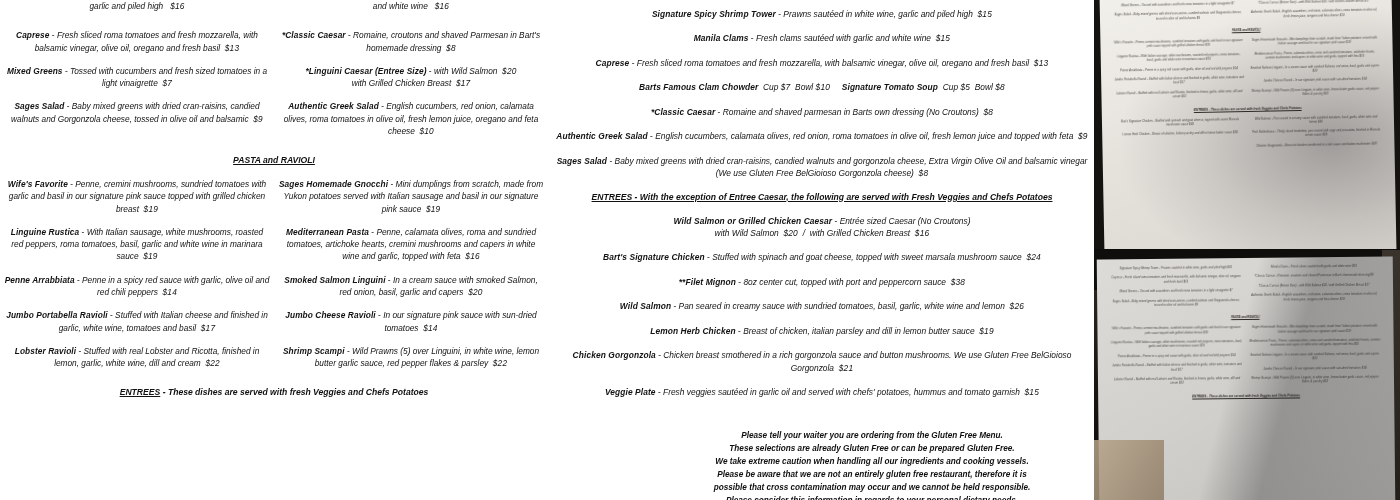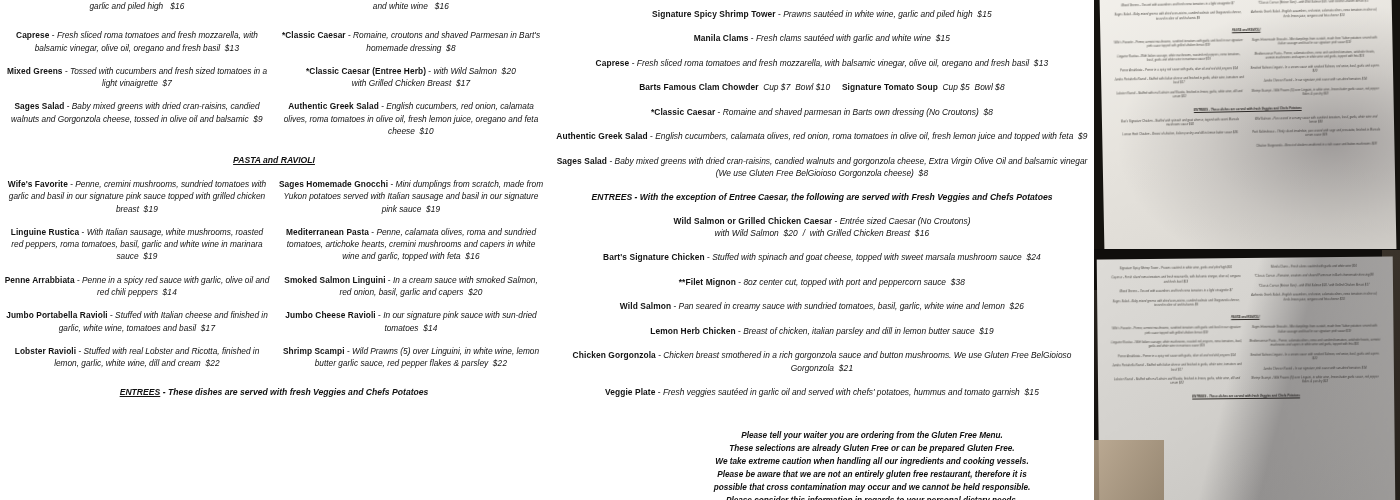--- a/index.html
+++ b/index.html
@@ -23,35 +23,35 @@
 
   .entry {
     text-align: center;
     margin-bottom: 11px;
     line-height: 1.48;
     color: #121212;
   }
   .page-left .entry { font-size: 8.3px; }
   .page-right .entry { font-size: 8.4px; margin-bottom: 12px; }
 
-  .nm { font-weight: bold; letter-spacing: .1px; }
+  .nm { font-weight: bold; font-style: italic; letter-spacing: .1px; }
   .ds { font-style: italic; }
   .pr { font-style: italic; letter-spacing: .2px; }
   .sep { font-style: normal; }
 
   .section-head {
     text-align: center;
     font-weight: bold;
     font-style: italic;
     font-size: 8.6px;
     color: #111;
     margin: 7px 0 13px 0;
   }
   .section-head .u { text-decoration: underline; }
-  .section-head.full-u { }
+  .section-head.full-u { text-decoration: underline; }
 
   .pad-sm { height: 6px; }
 
   
   .gf-note {
     position: absolute;
     left: 662px; top: 430px;
     width: 420px;
     text-align: center;
     font-style: italic;
@@ -166,21 +166,21 @@
           </div>
           <div class="entry">
             <span class="nm">Sages Salad</span><span class="sep"> - </span><span class="ds">Baby mixed greens with dried cran-raisins, candied walnuts and Gorgonzola cheese, tossed in olive oil and balsamic</span>&nbsp;&nbsp;<span class="pr">$9</span>
           </div>
         </div>
         <div class="col">
           <div class="entry">
             <span class="nm">*Classic Caesar</span><span class="sep"> - </span><span class="ds">Romaine, croutons and shaved Parmesan in Bart's homemade dressing</span>&nbsp;&nbsp;<span class="pr">$8</span>
           </div>
           <div class="entry">
-            <span class="nm">*Classic Caesar (Entree Herb)</span><span class="sep"> - </span><span class="ds">with Wild Salmon</span>&nbsp;&nbsp;<span class="pr">$20</span><br>
+            <span class="nm">*Linguini Caesar (Entree Size)</span><span class="sep"> - </span><span class="ds">with Wild Salmon</span>&nbsp;&nbsp;<span class="pr">$20</span><br>
             <span class="ds">with Grilled Chicken Breast</span>&nbsp;&nbsp;<span class="pr">$17</span>
           </div>
           <div class="entry">
             <span class="nm">Authentic Greek Salad</span><span class="sep"> - </span><span class="ds">English cucumbers, red onion, calamata olives, roma tomatoes in olive oil, fresh lemon juice, oregano and feta cheese</span>&nbsp;&nbsp;<span class="pr">$10</span>
           </div>
         </div>
       </div>
 
       <div class="section-head">
         <span class="u">PASTA and RAVIOLI</span>

